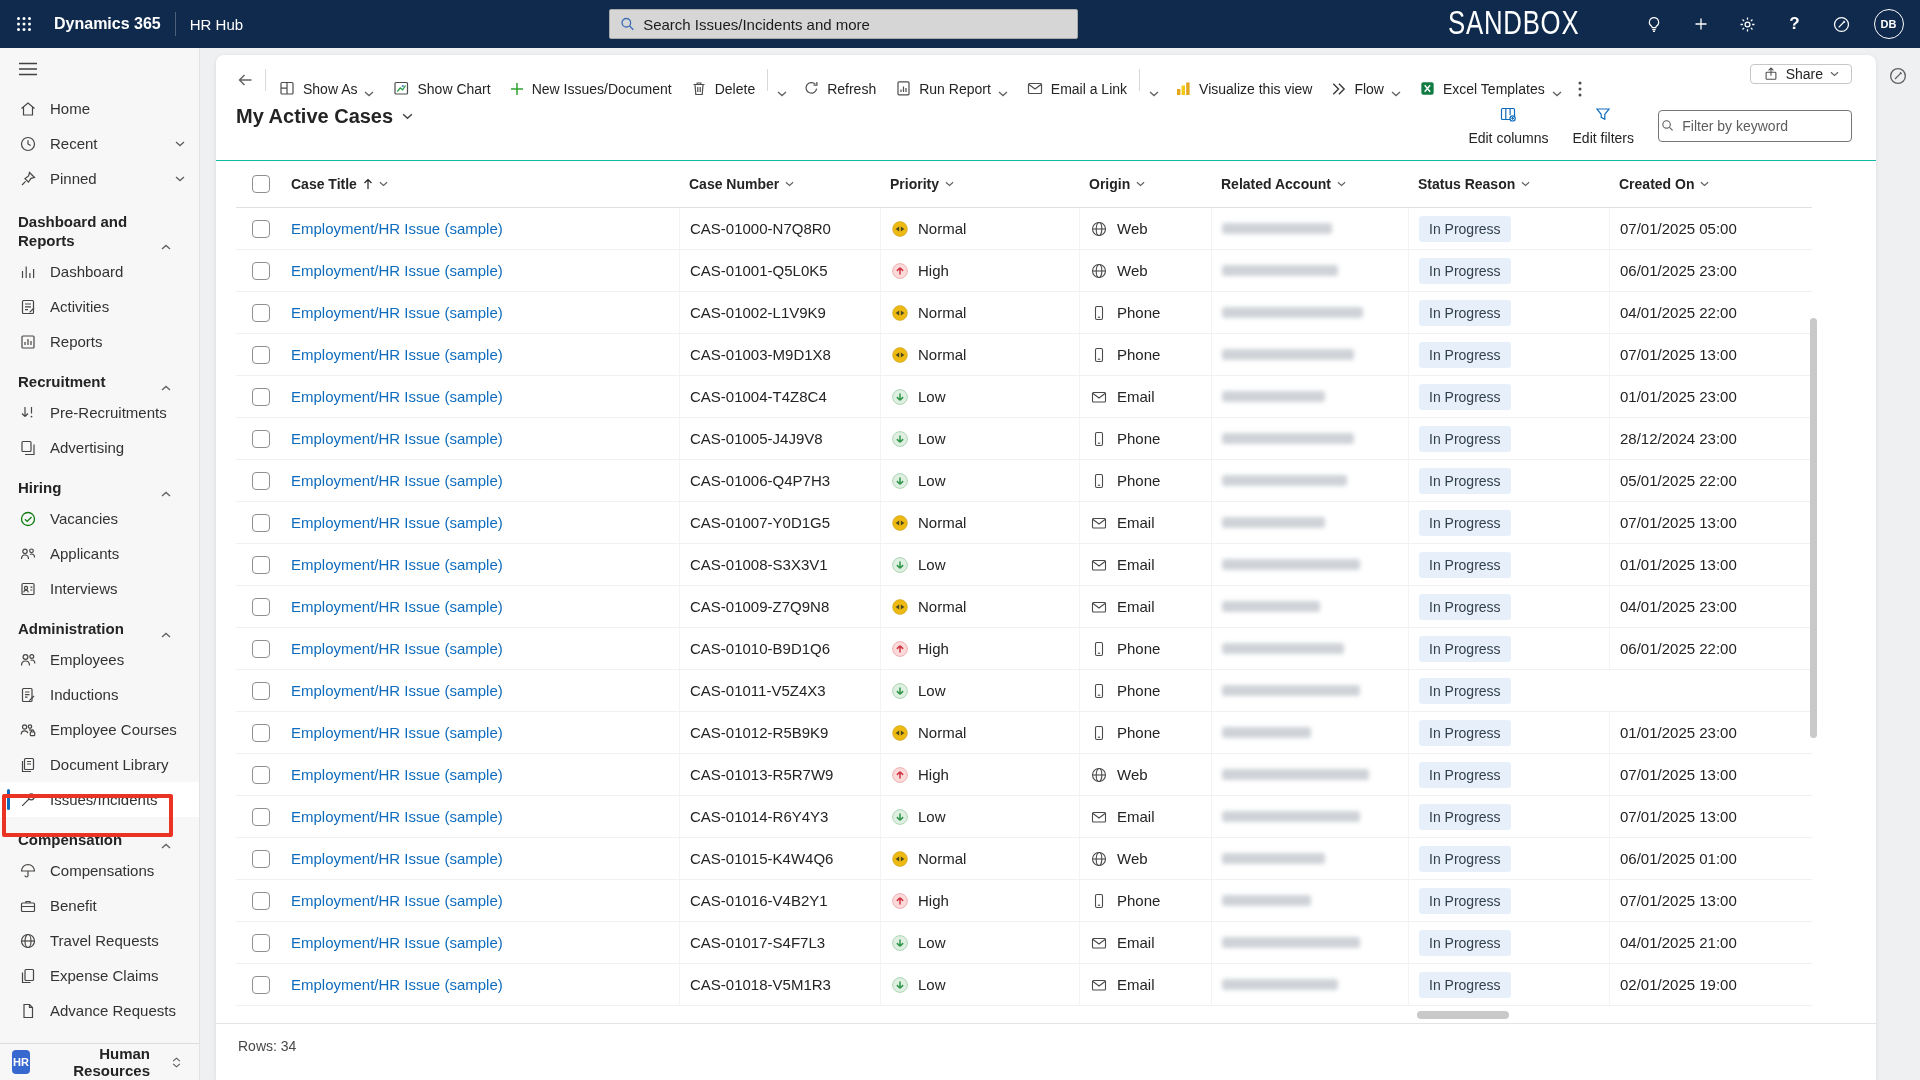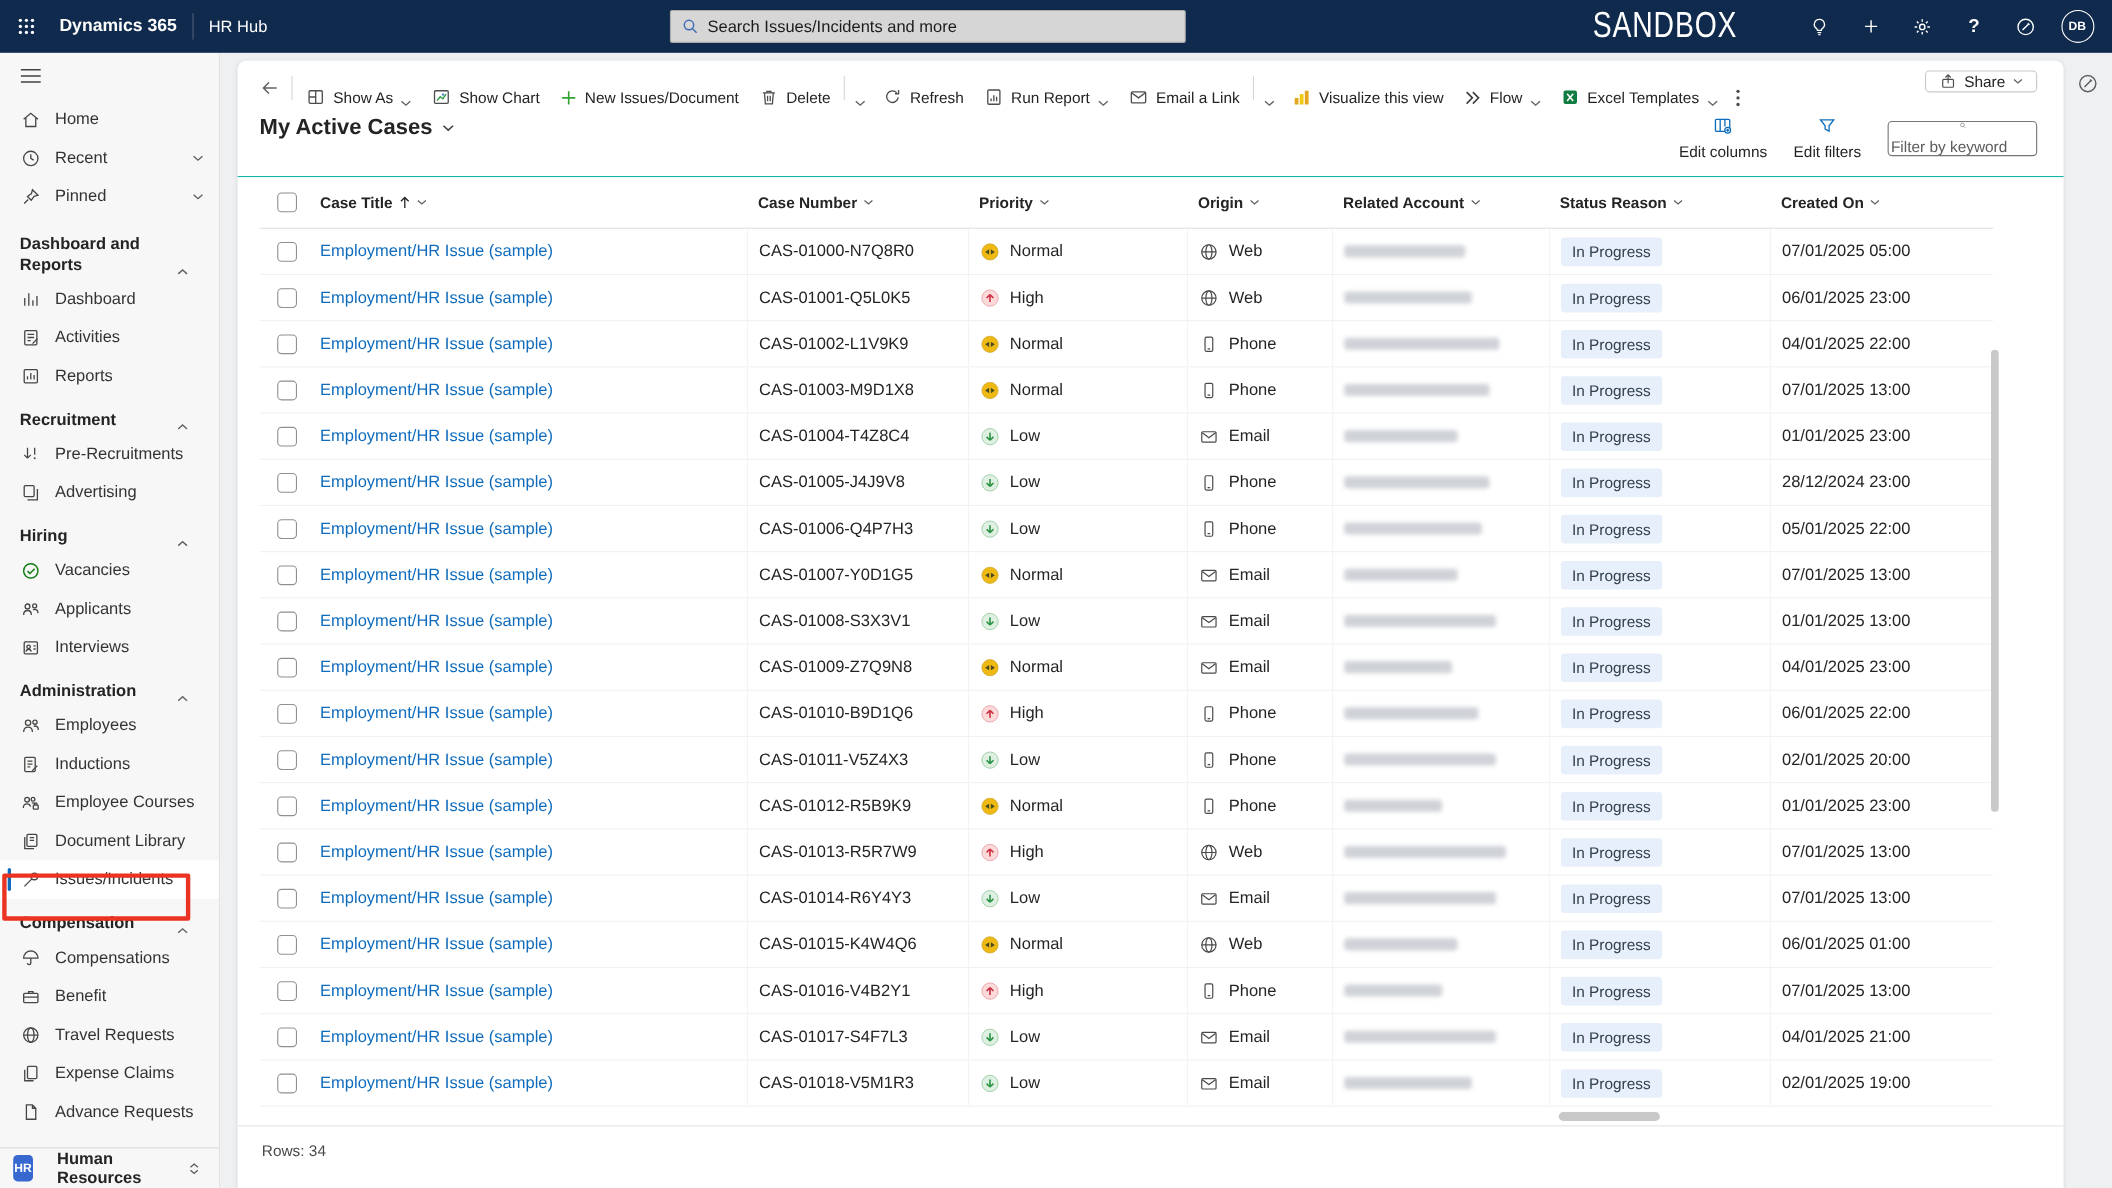--- a/index.html
+++ b/index.html
@@ -38,21 +38,21 @@
     background:#0f6cbd; border-radius:2px; }
   .nav-group { padding:13px 14px 4px 18px; font-size:15px; font-weight:bold; color:#242424;
     display:flex; align-items:flex-end; cursor:pointer; }
   .nav-group .lbl { line-height:19px; max-width:130px; }
   .nav-group .chv, .nav-item .chv { margin-left:auto; margin-right:14px; }
   .chv { color:#616161; flex:0 0 auto; }
   .rot180 { transform:rotate(180deg); }
   .annotation-box { position:absolute; left:2px; top:746px; width:171px; height:43px;
     border:4px solid #ea3323; border-radius:2px; z-index:6; pointer-events:none; }
   .sb-footer { position:absolute; left:0; right:0; bottom:0; height:37px; background:#f7f7f7;
-    border-top:1px solid #dcdcdc; display:flex; align-items:center; padding:0 12px; gap:22px; z-index:7; }
+    border-top:1px solid #dcdcdc; display:flex; align-items:center; padding:0 12px; gap:22px; z-index:7;text-align:right; }
   .hr-badge { width:24px; height:24px; background:#3768cf; border-radius:4px; color:#fff;
     font-size:11px; font-weight:bold; display:flex; align-items:center; justify-content:center; }
   .sb-footer .lbl { font-size:15px; font-weight:bold; color:#242424; }
   .dbl-chv { margin-left:auto; margin-right:6px; display:flex; flex-direction:column; gap:1px; align-items:center; }
 
   
   .right-rail { position:fixed; right:0; top:48px; width:44px; bottom:0; display:flex;
     justify-content:center; padding-top:14px; z-index:5; }
 
   
@@ -69,22 +69,22 @@
     border-radius:4px; cursor:pointer; color:#616161; }
   .share-btn { position:absolute; right:24px; top:9px; height:20px; border:1px solid #c7c7c7; border-radius:4px;
     display:flex; align-items:center; gap:7px; padding:0 12px; font-size:14px; color:#242424; cursor:pointer; background:#fff; }
 
   
   .view-header { height:56px; display:flex; align-items:flex-start; padding:0 24px 0 20px; border-bottom:1px solid #14b8a6; }
   .view-title { display:flex; align-items:center; gap:9px; cursor:pointer; }
   .view-title .t { font-size:20px; font-weight:bold; color:#242424; }
   .vh-right { margin-left:auto; display:flex; align-items:center; gap:24px; }
   .vh-btn { display:flex; align-items:center; gap:7px; font-size:14px; color:#242424; cursor:pointer; white-space:nowrap;flex-direction:column; }
-  .filter-box { width:136px; height:32px; border:1px solid #767676; border-radius:4px;
-    display:flex; align-items:center; gap:8px; padding:0 2px;flex-direction:column; }
+  .filter-box { width:194px; height:32px; border:1px solid #767676; border-radius:4px;
+    display:flex; align-items:center; gap:8px; padding:0 2px; }
   .filter-box input { border:none; outline:none; width:100%; font-size:14px;
     font-family:"Liberation Sans",sans-serif; color:#242424; background:transparent; }
   .filter-box input::placeholder { color:#5c5c5c; opacity:1; }
 
   
   .grid-wrap { position:relative; }
   .gridline { margin-left:20px; width:1576px;
     display:grid; grid-template-columns:55px 388px 201px 199px 132px 197px 201px 203px; align-items:center; }
   .grid-head { height:47px; border-bottom:1px solid #e0e0e0; font-size:14px; font-weight:bold; }
   .grid-head .hcell { display:flex; align-items:center; gap:6px; height:100%; cursor:pointer; }
@@ -1177,23 +1177,20 @@
             </span>
 
       <span>Phone</span>
     </div>
     <div class="cell">
       <span class="redacted" style="width: 138px;"></span>
     </div>
     <div class="cell">
       <span class="badge">In Progress</span>
     </div>
-    <div class="cell">
-            <span>02/01/2025 20:00</span>
-          </div>
   </div>
 
   <div class="gridline grid-row">
     <div class="cell">
             <span class="cb"></span>
           </div>
     <div class="cell">
       <a class="case-link" href="#">Employment/HR Issue (sample)</a>
     </div>
     <div class="cell">

